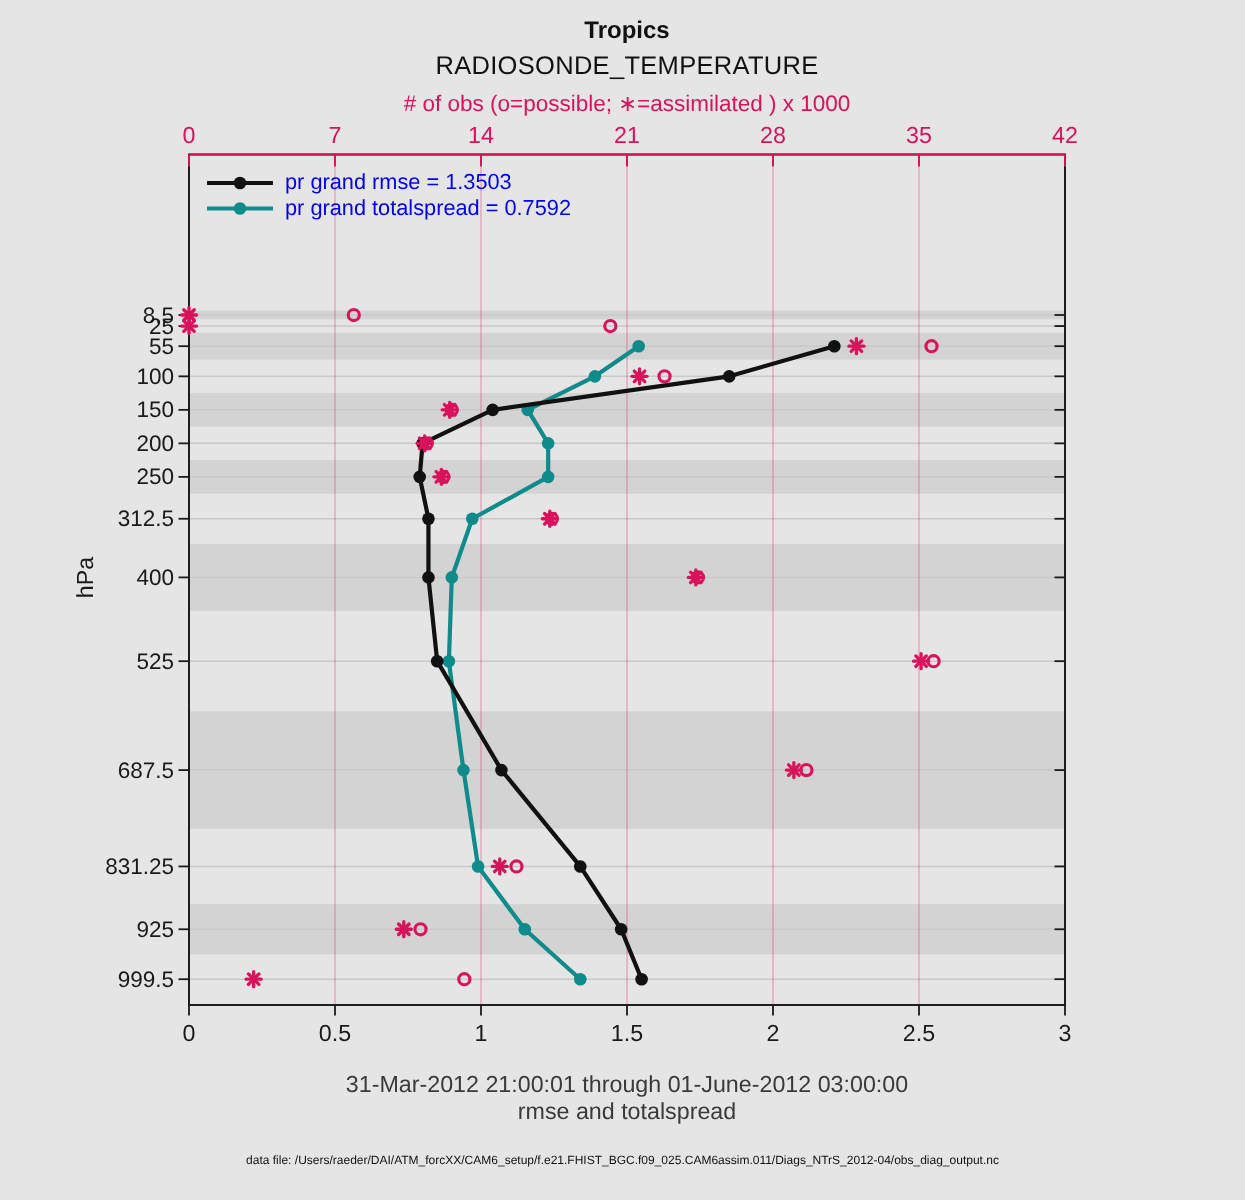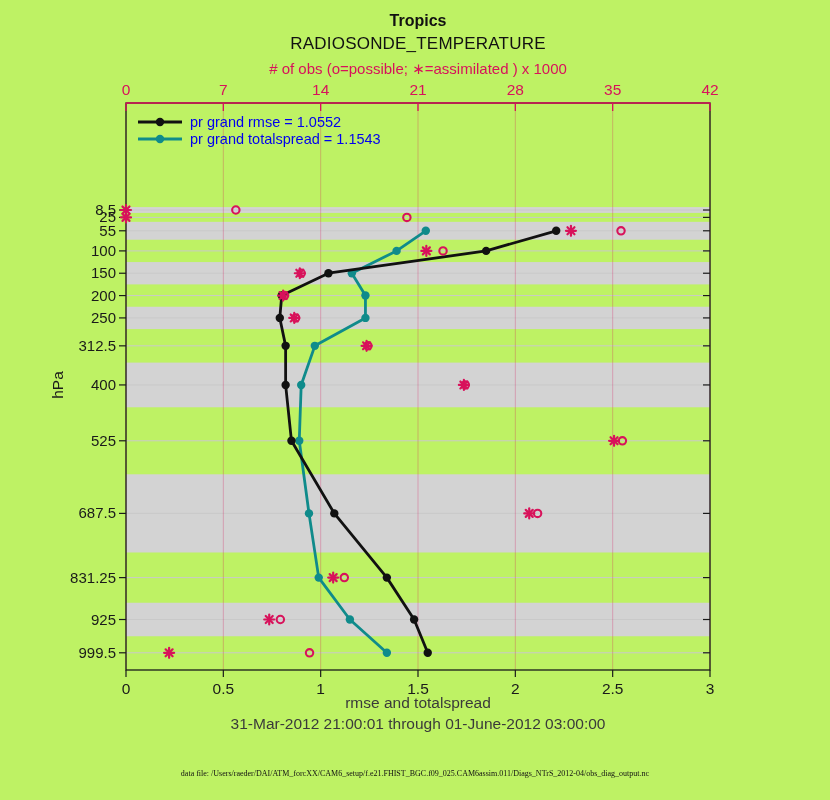--- a/index.html
+++ b/index.html
@@ -1,33 +1,33 @@
 <!DOCTYPE html>
 <html><head>
 <meta charset="utf-8">
 <style>
   html,body{margin:0;padding:0;background:#fff;}
   .figure{
-    position:relative;width:830px;height:800px;background:#bef264;overflow:hidden;
+    position:relative;width:830px;height:800px;background:#e5e5e5;overflow:hidden;
     font-family:"Liberation Sans",sans-serif;
   }
   .abs{position:absolute;}
   .plot-centered{left:126px;width:584px;text-align:center;}
   .title1{top:12px;font-size:16px;font-weight:bold;color:#111;}
   .title2{top:34px;font-size:17px;font-weight:normal;color:#111;letter-spacing:0.2px;}
   .obs-label{top:60px;font-size:15px;}
   .legend{left:136px;top:113px;}
   .legend-row{display:flex;align-items:center;height:17px;}
   .legend-label{font-size:14.5px;margin-left:6px;}
   .legend-sample{display:block;}
   .ylabel{left:30px;top:376px;width:56px;text-align:center;font-size:15.5px;color:#1a1a1a;
     transform:rotate(-90deg);transform-origin:center center;}
   .xlabel{top:694px;font-size:15.5px;}
   .daterange{top:715px;font-size:15.5px;}
-  .datafile{left:0;width:830px;top:769px;text-align:center;font-size:8px;color:#111;font-family:Liberation Serif, serif;}
+  .datafile{left:0;width:830px;top:769px;text-align:center;font-size:8px;color:#111;}
   svg text{font-family:"Liberation Sans",sans-serif;}
 </style>
 </head>
 <body>
 
 <div class="figure">
 
   <div class="abs plot-centered title1">Tropics</div>
 
   <div class="abs plot-centered title2">RADIOSONDE_TEMPERATURE</div>
@@ -260,32 +260,32 @@
         <line x1="165.60476190476192" y1="656.2978723404256" x2="172.60476190476192" y2="649.2978723404256"></line>
       </g>
     </svg>
 
   <div class="abs legend">
     <div class="legend-row">
       <svg class="legend-sample" width="48" height="12">
         <line x1="2" y1="6" x2="46" y2="6" stroke-width="2.8" class="leg-line-0" stroke="#111111"></line>
         <circle cx="24" cy="6" r="4.2" class="leg-dot-0" fill="#111111"></circle>
       </svg>
-      <span class="legend-label" style="color: rgb(0, 0, 238);">pr grand rmse = 1.0552</span>
+      <span class="legend-label" style="color: rgb(0, 0, 238);">pr grand rmse = 1.3503</span>
     </div>
     <div class="legend-row">
       <svg class="legend-sample" width="48" height="12">
         <line x1="2" y1="6" x2="46" y2="6" stroke-width="2.8" class="leg-line-1" stroke="#0F8B8B"></line>
         <circle cx="24" cy="6" r="4.2" class="leg-dot-1" fill="#0F8B8B"></circle>
       </svg>
-      <span class="legend-label" style="color: rgb(0, 0, 238);">pr grand totalspread = 1.1543</span>
+      <span class="legend-label" style="color: rgb(0, 0, 238);">pr grand totalspread = 0.7592</span>
     </div>
   </div>
 
   <div class="abs ylabel">hPa</div>
 
-  <div class="abs plot-centered xlabel" style="color: rgb(58, 58, 58);">rmse and totalspread</div>
+  <div class="abs plot-centered xlabel" style="color: rgb(58, 58, 58); margin-top: 39px;">rmse and totalspread</div>
 
   <div class="abs plot-centered daterange" style="color: rgb(58, 58, 58);">31-Mar-2012 21:00:01 through 01-June-2012 03:00:00</div>
 
   <div class="abs datafile">data file: /Users/raeder/DAI/ATM_forcXX/CAM6_setup/f.e21.FHIST_BGC.f09_025.CAM6assim.011/Diags_NTrS_2012-04/obs_diag_output.nc</div>
 
 </div>
 
 </body></html>

